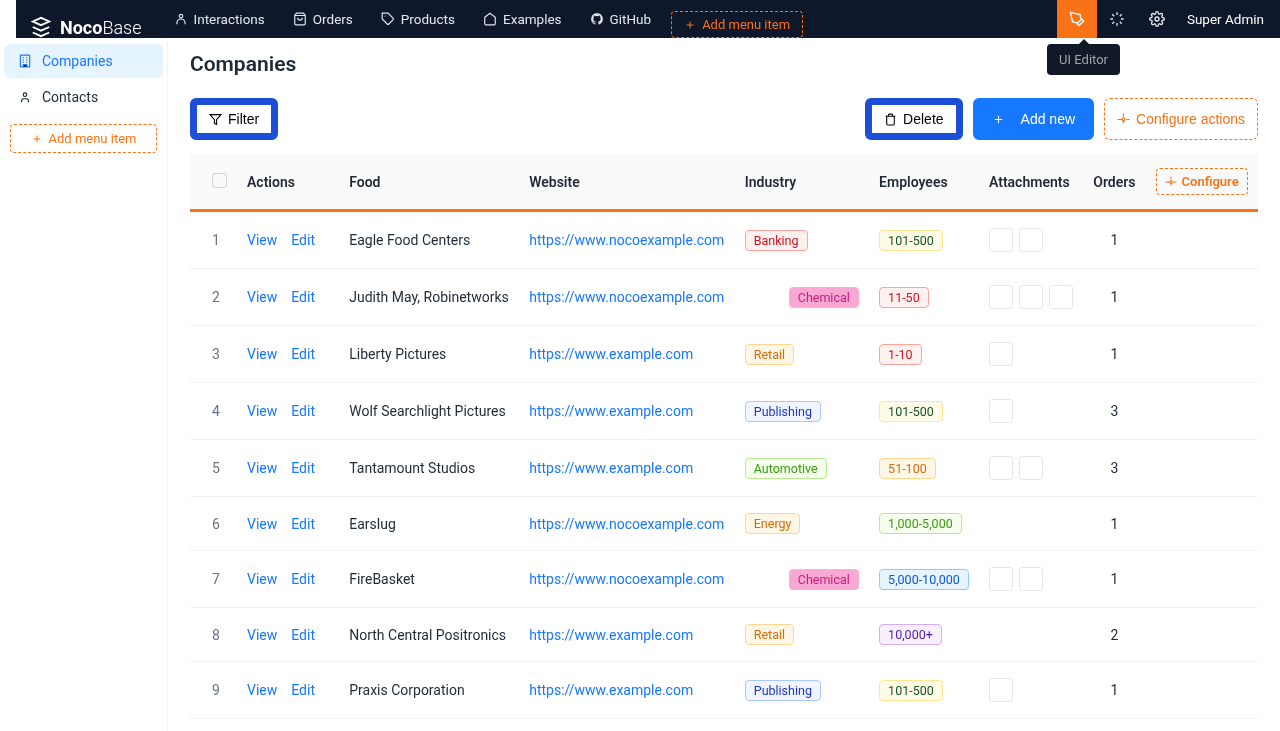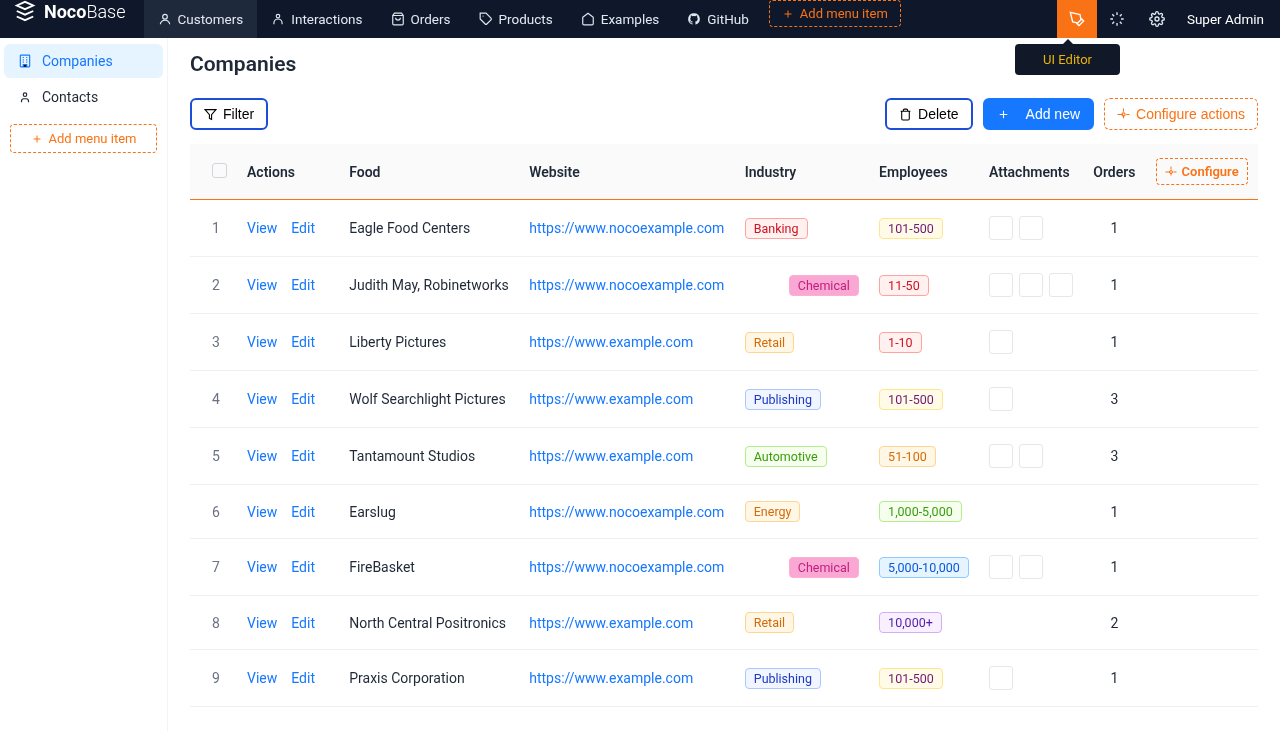--- a/index.html
+++ b/index.html
@@ -1,71 +1,71 @@
 <!DOCTYPE html>
 <html><head>
 <meta charset="utf-8">
 <style>
 * { margin: 0; padding: 0; box-sizing: border-box; }
 body { font-family: -apple-system, BlinkMacSystemFont, "Segoe UI", Roboto, sans-serif; font-size: 14px; color: #1f2937; background: #fff; width: 1280px; height: 731px; overflow: hidden; }
 
 
-.header { background: #0f172a; height: 38px; display: flex; align-items: flex-start; color: #fff; position: relative; }
+.header { background: #0f172a; height: 38px; display: flex; align-items: flex-end; color: #fff; position: relative; margin-left: 16px; }
 .logo { display: flex; align-items: center; padding: 0 18px 0 14px; font-size: 18px; font-weight: 300; }
 .logo-icon { width: 22px; height: 22px; margin-right: 8px; }
 .logo strong { font-weight: 700; }
 .nav { display: flex; align-items: center; height: 100%; }
 .nav-item { display: flex; align-items: center; gap: 6px; padding: 0 14px; height: 100%; cursor: pointer; color: #e2e8f0; font-size: 13.5px; }
 .nav-item.active { background: #1e293b; }
 .nav-item svg { width: 14px; height: 14px; }
 .add-menu-top { margin-left: 6px; border: 1px dashed #f97316; color: #f97316; border-radius: 4px; padding: 5px 12px; display: flex; align-items: center; gap: 6px; cursor: pointer; font-size: 13px; }
 .header-right { margin-left: auto; display: flex; align-items: center; height: 100%; }
 .hicon { width: 40px; height: 100%; display: flex; align-items: center; justify-content: center; cursor: pointer; color: #e2e8f0; }
 .hicon.active { background: #f97316; color: #fff; }
 .hicon svg { width: 16px; height: 16px; }
 .user-name { padding: 0 16px 0 10px; font-size: 13.5px; cursor: pointer; }
 
 
-.tooltip { position: absolute; top: 44px; right: 160px; background: #111827; color: #eab308; padding: 8px 28px; border-radius: 4px; font-size: 13px; }
+.tooltip { position: absolute; top: 44px; right: 160px; background: #111827; color: #a3a3a3; padding: 8px 12px; border-radius: 4px; font-size: 13px; }
 .tooltip::before { content: ""; position: absolute; top: -5px; left: 50%; transform: translateX(-50%); border-left: 5px solid transparent; border-right: 5px solid transparent; border-bottom: 5px solid #111827; }
 
 
 .main { display: flex; height: calc(100% - 38px); }
 .sidebar { width: 168px; padding: 6px 4px; border-right: 1px solid #f1f5f9; }
 .side-item { display: flex; align-items: center; gap: 10px; padding: 9px 14px; border-radius: 6px; cursor: pointer; font-size: 14px; margin-bottom: 2px;}
 .side-item.active { background: #e6f4ff; color: #1677ff; }
 .side-item svg { width: 14px; height: 14px; }
 .add-menu-side { margin: 10px 6px; border: 1px dashed #f97316; color: #f97316; border-radius: 4px; padding: 6px 8px; display: flex; align-items: center; gap: 6px; cursor: pointer; font-size: 13px; justify-content: center;}
 
 .content { flex: 1; display: flex; flex-direction: column; overflow: hidden; }
 .page-title { font-size: 21px; font-weight: 600; padding: 14px 22px 8px; }
 .panel-wrap { padding: 14px 22px; overflow: hidden; flex: 1; }
 .panel { background: #fff; border-radius: 4px; }
 
 .toolbar { display: flex; align-items: center; padding: 0 0 14px; }
-.btn { display: inline-flex; align-items: center; gap: 6px; border: 2px solid #1d4ed8; background: #fff; padding: 6px 12px; border-radius: 6px; cursor: pointer; font-size: 14px; }
+.btn { display: inline-flex; align-items: center; gap: 6px; border: 7px solid #1d4ed8; background: #fff; padding: 6px 12px; border-radius: 6px; cursor: pointer; font-size: 14px; }
 .btn svg { width: 13px; height: 13px; }
 .btn-primary { background: #1677ff; border-color: #1677ff; color: #fff; gap: 16px; }
 .btn-dashed { border: 1px dashed #f97316; color: #f97316; }
 .toolbar-right { margin-left: auto; display: flex; gap: 10px; }
 
 
 .table-wrap { overflow-x: auto; }
 table { border-collapse: collapse; width: 100%; min-width: 1060px; }
-thead th { text-align: left; font-weight: 600; font-size: 14px; padding: 14px 10px; background: #fafafa; border-bottom: 1px solid #f97316; white-space: nowrap;}
+thead th { text-align: left; font-weight: 600; font-size: 14px; padding: 14px 10px; background: #fafafa; border-bottom: 3px solid #f97316; white-space: nowrap;}
 thead th:first-child { padding-left: 22px; width: 44px;}
 tbody td { padding: 16px 10px; border-bottom: 1px solid #f0f0f0; font-size: 14px; white-space: nowrap; vertical-align: middle;}
 tbody td:first-child { padding-left: 22px; color: #6b7280; }
 .checkbox { width: 15px; height: 15px; border: 1px solid #d1d5db; border-radius: 3px; display: inline-block; }
 .link { color: #1677ff; cursor: pointer; }
 .actions .link { margin-right: 14px; margin-top: 28px; }
 .tag { display: inline-block; padding: 2px 8px; border-radius: 4px; font-size: 12.5px; border: 1px solid; }
 .tag-red { color: #cf1322; background: #fff1f0; border-color: #ffa39e; }
 .tag-orange { color: #d46b08; background: #fff7e6; border-color: #ffd591; }
-.tag-gold { color: #701a75; background: #fffbe6; border-color: #ffe58f; }
+.tag-gold { color: #14532d; background: #fffbe6; border-color: #ffe58f; }
 .tag-pink { color: #c41d7f; background: #f9a8d4; border-color: #ffadd2; margin-left: 44px; }
 .tag-blue { color: #1d39c4; background: #f0f5ff; border-color: #adc6ff; }
 .tag-cyan { color: #0958d9; background: #e6f4ff; border-color: #91caff; }
 .tag-green { color: #389e0d; background: #f6ffed; border-color: #b7eb8f; }
 .tag-purple { color: #531dab; background: #f9f0ff; border-color: #d3adf7; }
 .attachments { display: flex; gap: 6px; }
 .thumb { width: 24px; height: 24px; border: 1px solid #e5e7eb; border-radius: 3px; padding: 1px; }
 .thumb-inner { width: 100%; height: 100%; border-radius: 2px; }
 .th-configure { border: 1px dashed #f97316; color: #f97316; border-radius: 4px; padding: 5px 8px; display: inline-flex; align-items: center; gap: 5px; font-size: 13px; cursor: pointer;}
 .orders-cell { text-align: center; }
@@ -74,27 +74,20 @@
 <body>
 
 <div class="header">
   <div class="logo">
     <svg class="logo-icon" viewBox="0 0 24 24" fill="#fff">
         <path d="M3 6l9-4 9 4-9 4-9-4zm0 6l9 4 9-4M3 18l9 4 9-4" stroke="#fff" stroke-width="2" fill="none"></path>
       </svg>
     <span><strong>Noco</strong><span>Base</span></span>
   </div>
   <div class="nav" id="nav">
-      <div class="nav-item active">
-        <svg viewBox="0 0 24 24">
-          <circle cx="12" cy="8" r="4" fill="none" stroke="currentColor" stroke-width="2"></circle>
-          <path d="M4 21c0-4 4-7 8-7s8 3 8 7" fill="none" stroke="currentColor" stroke-width="2"></path>
-        </svg>
-        <span>Customers</span>
-      </div>
       <div class="nav-item">
         <svg viewBox="0 0 24 24">
           <circle cx="12" cy="7" r="3" fill="none" stroke="currentColor" stroke-width="2"></circle>
           <path d="M5 21v-2a7 7 0 0114 0v2" fill="none" stroke="currentColor" stroke-width="2"></path>
         </svg>
         <span>Interactions</span>
       </div>
       <div class="nav-item">
         <svg viewBox="0 0 24 24">
           <path d="M6 2L3 6v14a2 2 0 002 2h14a2 2 0 002-2V6l-3-4zM3 6h18M16 10a4 4 0 01-8 0" fill="none" stroke="currentColor" stroke-width="2"></path>

